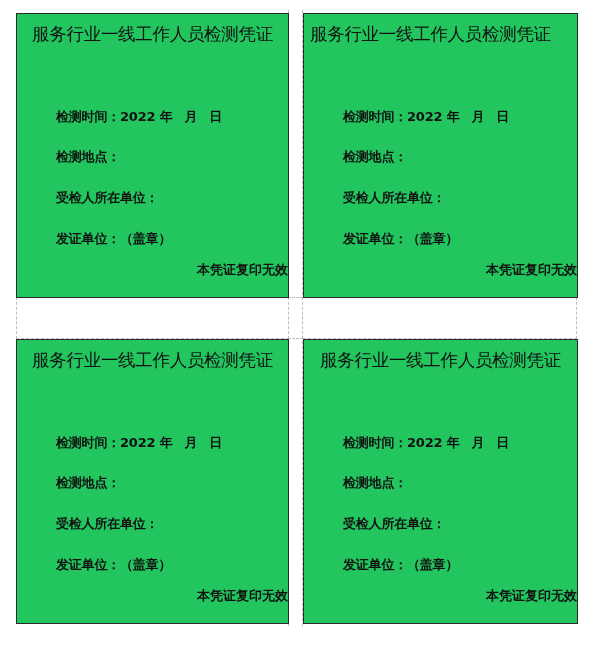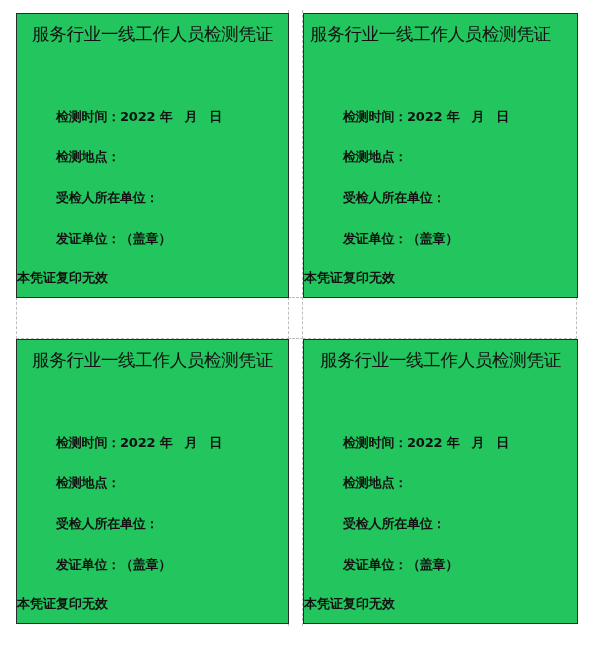--- a/index.html
+++ b/index.html
@@ -3,21 +3,21 @@
 <meta charset="utf-8">
 <style>
   html, body { margin:0; padding:0; background:#ffffff; }
   body { width:600px; height:645px; position:relative; overflow:hidden;
          font-family: "DejaVu Sans", "Liberation Sans", sans-serif; color:#111; }
   .card { position:absolute; border:1.5px solid #2a2a2a; background:#22c55e; box-sizing:border-box; }
   .card .title { position:absolute; top:8px; left:0; width:100%; font-size:17.5px; white-space:nowrap; letter-spacing:-0.3px; }
   .card .title.center { text-align:center; }
   .card .title.leftish { left:6px; text-align:left; }
   .card .field { position:absolute; left:7px; font-size:13px; font-weight:bold; white-space:nowrap; letter-spacing:-0.2px;margin-left:32px; }
-  .card .footer { position:absolute; left:0; width:100%; text-align:left; font-size:13px; font-weight:bold; top:255px; }
+  .card .footer { position:absolute; left:0; width:100%; text-align:right; font-size:13px; font-weight:bold; top:247px; }
   .gap-h { position:absolute; border-left:1px dashed #bdbdbd; border-right:1px dashed #bdbdbd; box-sizing:border-box; }
   .gap-v { position:absolute; border-top:1px dashed #bdbdbd; border-bottom:1px dashed #bdbdbd; box-sizing:border-box; }
   .sp { display:inline-block; width:12px; }
 </style>
 </head>
 <body>
 
 <div class="gap-h" style="left:288px; top:10px; width:15px; height:290px;"></div>
 <div class="gap-h" style="left:288px; top:336px; width:15px; height:290px;"></div>
 <div class="gap-v" style="left:16px; top:297px; width:273px; height:42px; border-left:1px dashed #bdbdbd;"></div>

